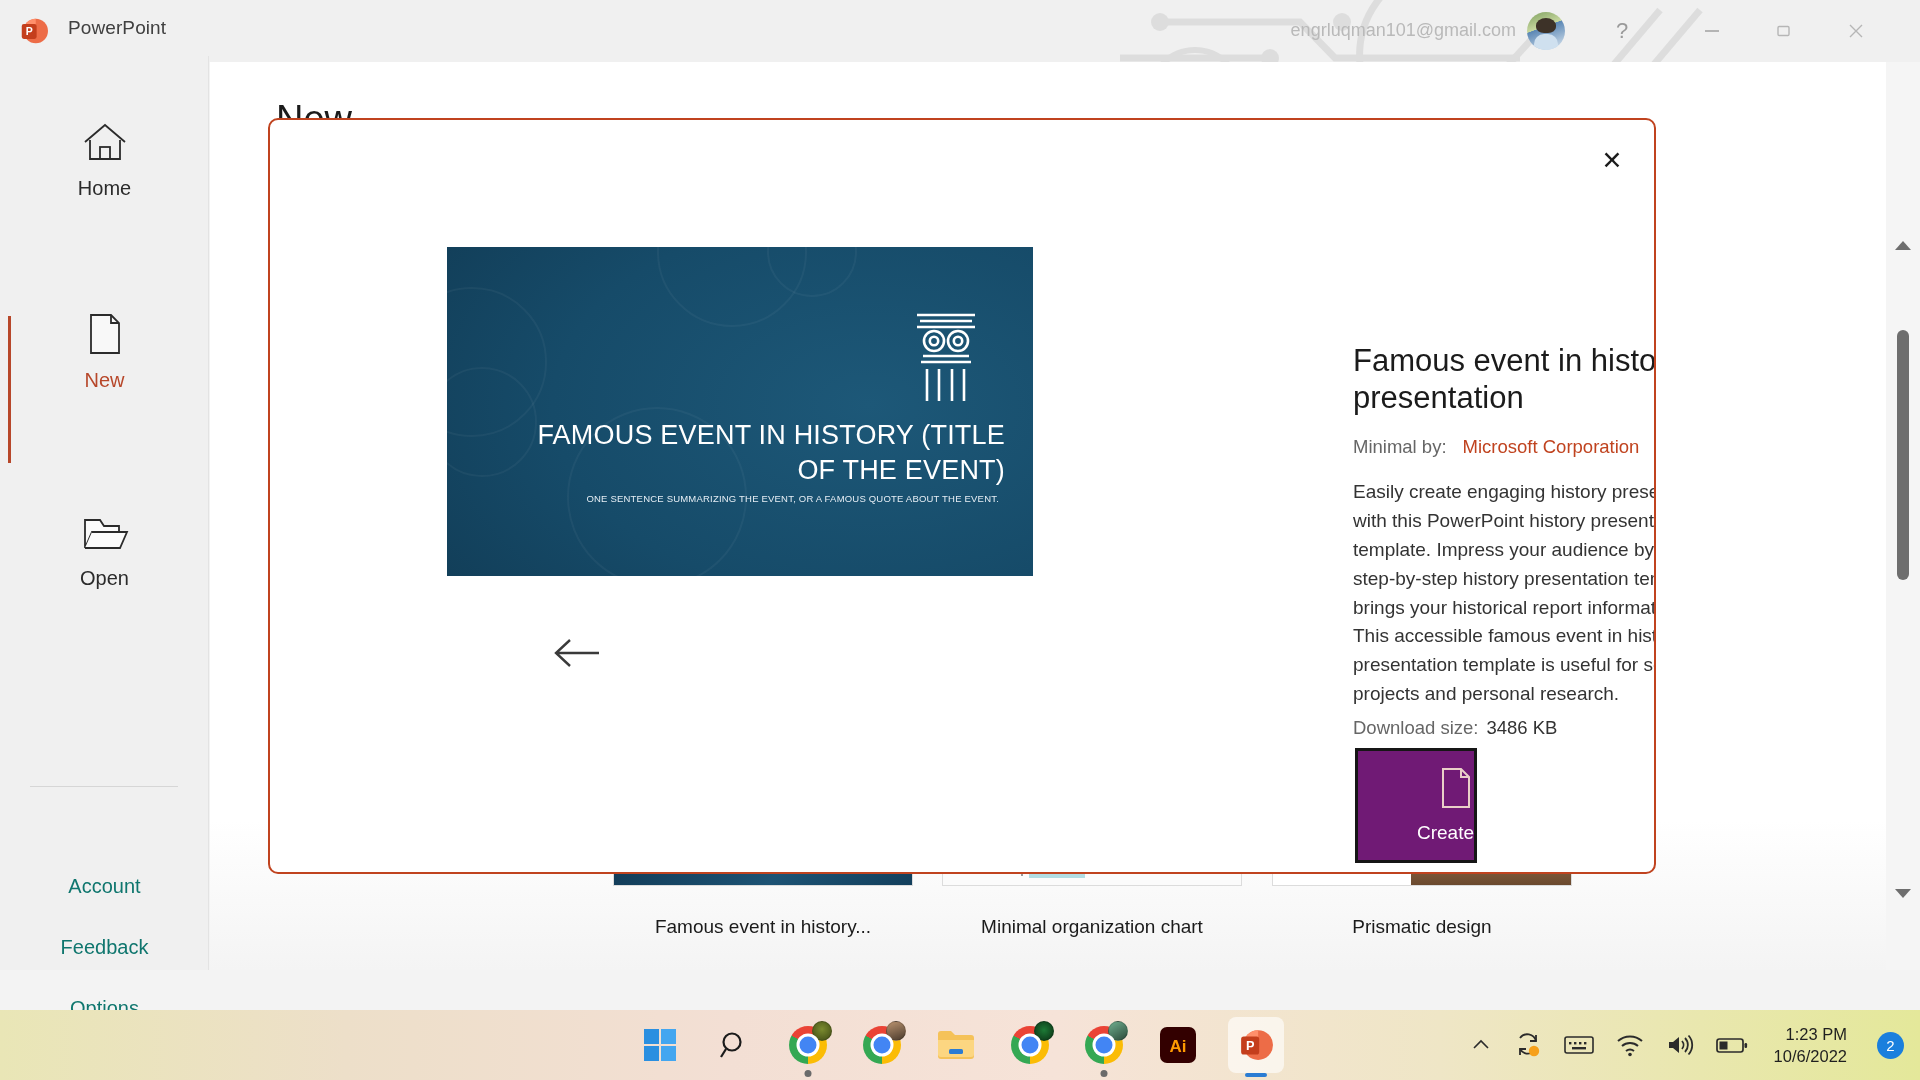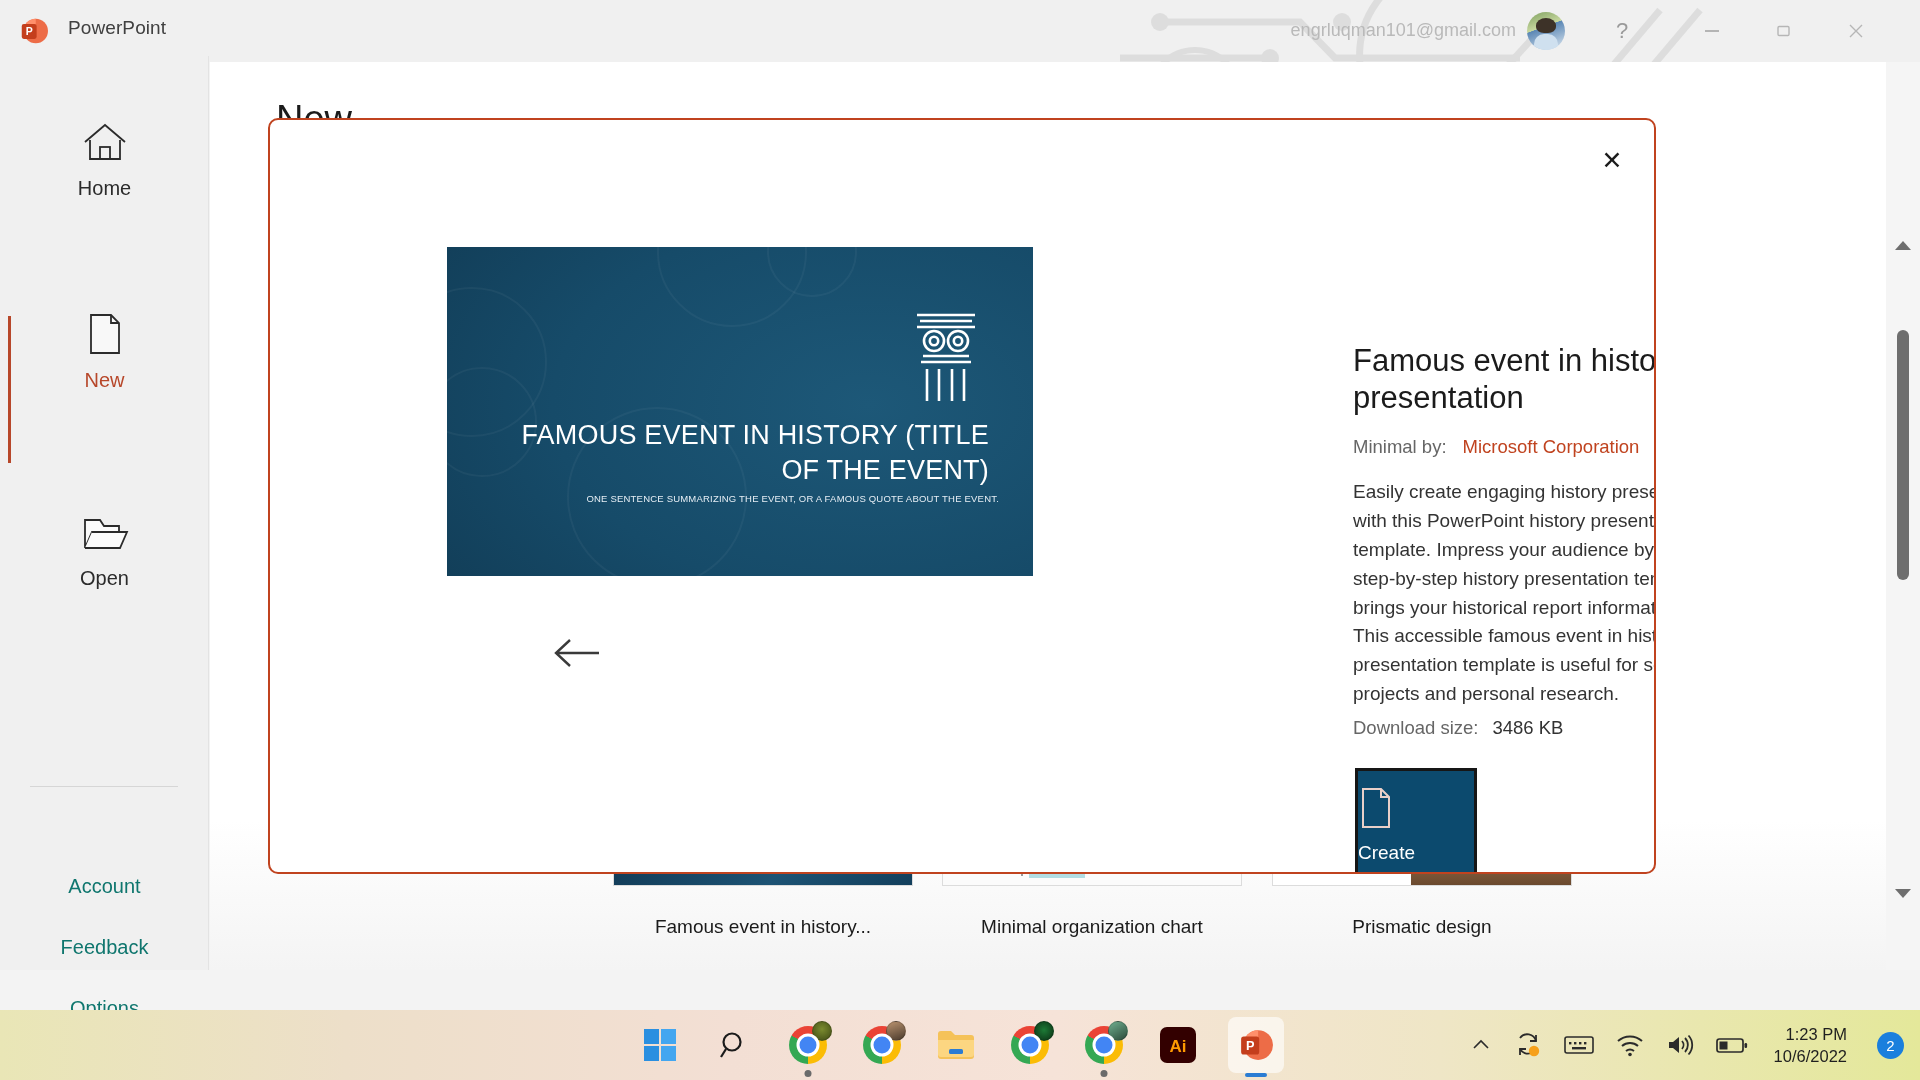--- a/index.html
+++ b/index.html
@@ -195,21 +195,21 @@
   #slide {
     position: absolute; left: 177px; top: 127px; width: 586px; height: 329px;
     background:
       radial-gradient(120% 130% at 72% 48%, #1d5878 0%, #164b69 45%, #0e3249 100%);
     overflow: hidden;
   }
   .slide-ring {
     position: absolute; border: 2px solid rgba(255,255,255,.045); border-radius: 50%;
   }
   #slide-title {
-    position: absolute; right: 44px; top: 171px; width: 510px;
+    position: absolute; right: 28px; top: 171px; width: 510px;
     text-align: right; color: #fff;
     font-size: 27px; font-weight: 400; line-height: 1.28;
     letter-spacing: .2px;
   }
   #slide-sub {
     position: absolute; right: 34px; top: 246px; width: 510px;
     text-align: right; color: #e6eef5;
     font-size: 9.5px; letter-spacing: .2px;
   }
   #column-icon {
@@ -235,28 +235,28 @@
   }
   #provided-row .val { color: #c0431f; margin-left: 16px; }
   #tpl-desc {
     position: absolute; left: 0; top: 358px; width: 398px;
     font-size: 19px; color: #333; line-height: 1.52;
   }
   #dl-row {
     position: absolute; left: 0; top: 597px;
     font-size: 18.5px; color: #666;
   }
-  #dl-row .val { color: #333; margin-left: 14px; }
+  #dl-row .val { color: #333; margin-left: 8px; }
   #create-btn {
-    position: absolute; left: 2px; top: 648px;
+    position: absolute; left: 2px; top: 628px;
     width: 122px; height: 115px;
-    background: #0c4a6e;
+    background: #701a75;
     border: 3px solid #161616;
     display: flex; flex-direction: column;
-    align-items: flex-start; justify-content: center;
+    align-items: flex-end; justify-content: center;
     color: #fff; font-size: 19px;
   }
   #create-btn .doc-ico { margin-bottom: 8px; }
 
   
   #taskbar {
     position: absolute; left: 0; bottom: 0; width: 1920px; height: 70px;
     background: linear-gradient(90deg,#e9e6b6 0%,#eddfc9 18%,#f3dfd4 38%,#f6e3d8 55%,#efe6c6 75%,#e4e89a 100%);
   }
   #tb-center {

